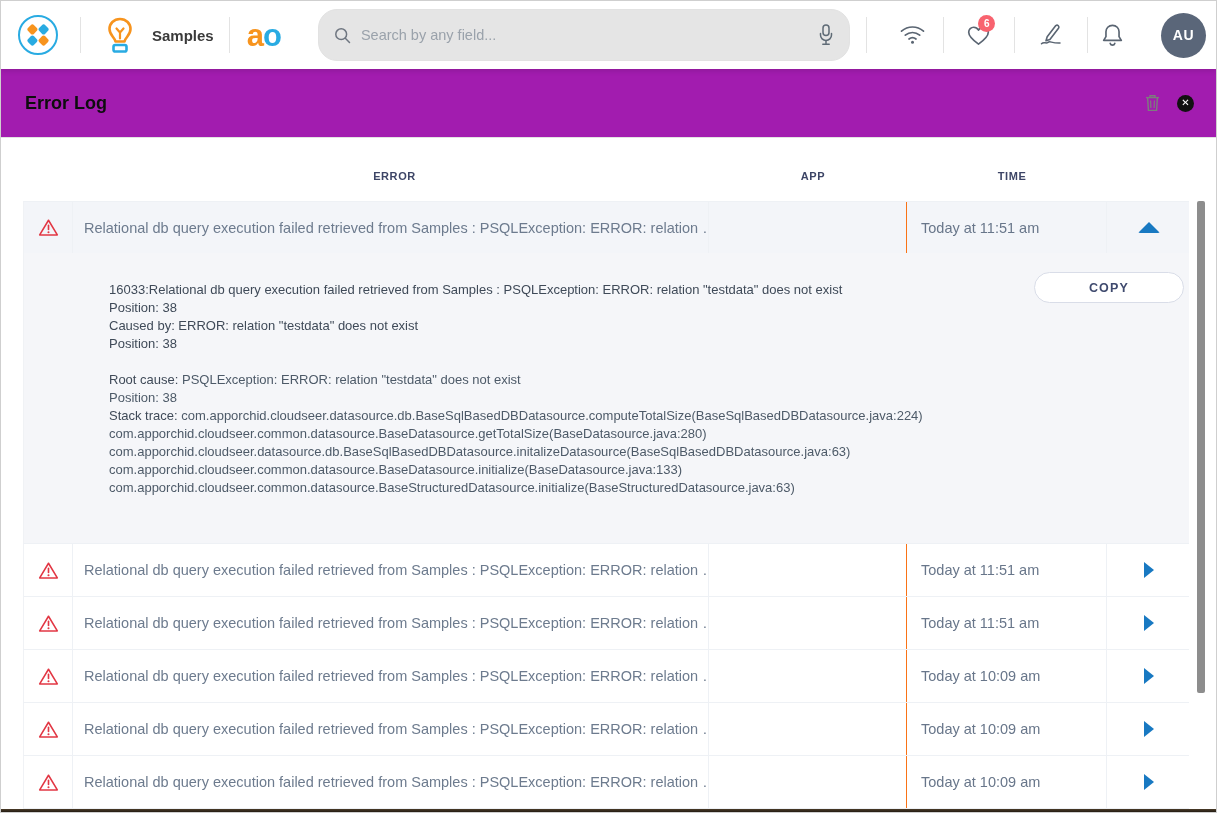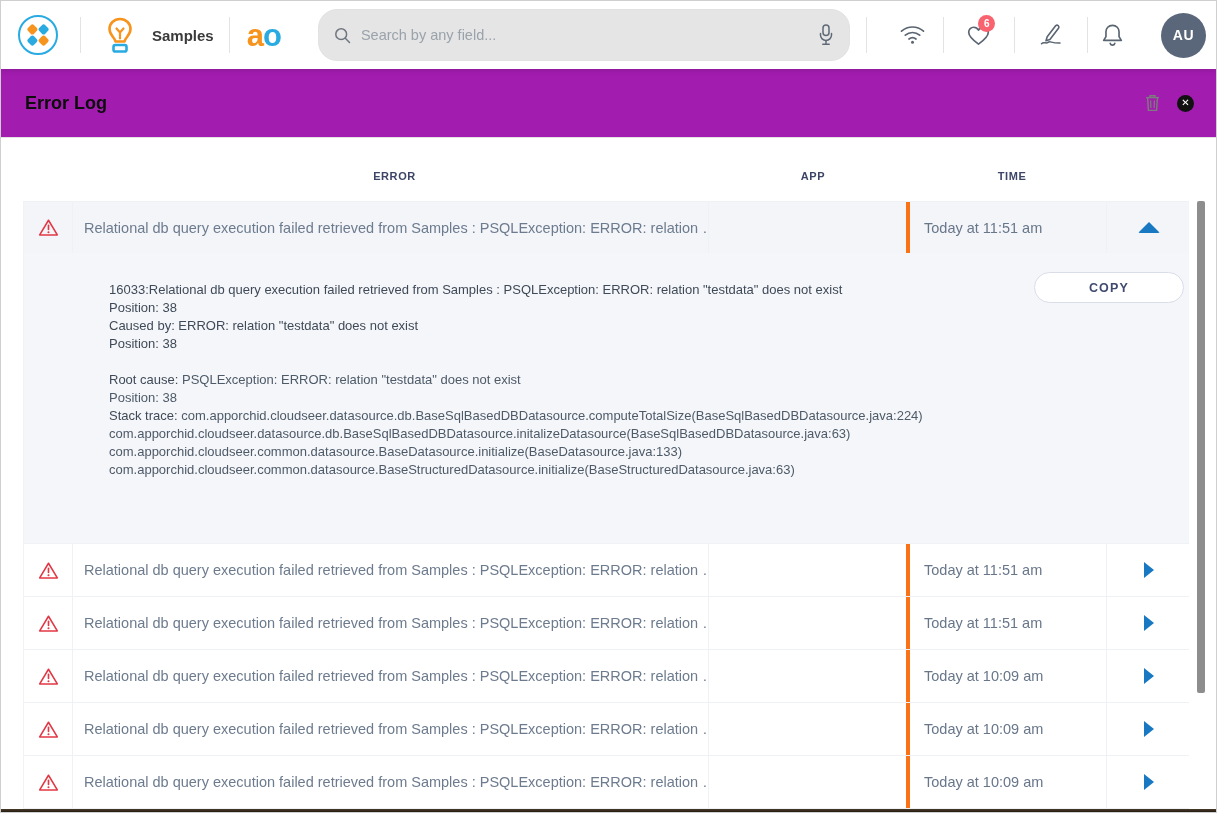--- a/index.html
+++ b/index.html
@@ -52,21 +52,21 @@
   .th-error { padding-left:11px; } .th-app,.th-time { padding-left:14px; }
 
   .row { height:53px; align-items:stretch; border-top:1px solid #eef1f5; border-left:1px solid #f0f2f5;
          background:#fff; cursor:pointer; }
   .row.first { height:52px; background:#f3f5f9; }
   .cell { display:flex; align-items:center; }
   .c-icon { justify-content:center; }
   .c-error { border-left:1px solid #eef1f5; padding-left:11px; font-size:14.5px; color:#6d7b8e;
              overflow:hidden; white-space:nowrap; }
   .c-app  { border-left:1px solid #eef1f5; }
-  .c-time { border-left:4px solid #f97316; padding-left:14px; font-size:14.5px; color:#68768a; }
+  .c-time { border-left:1px solid #f97316; padding-left:14px; font-size:14.5px; color:#68768a; }
   .c-arrow{ border-left:1px solid #eef1f5; justify-content:center; }
   .tri-up { width:0; height:0; border-left:11px solid transparent; border-right:11px solid transparent;
             border-bottom:11px solid #1879c2; border-radius:2px; cursor:pointer; }
   .tri-right { width:0; height:0; border-top:8px solid transparent; border-bottom:8px solid transparent;
                border-left:10px solid #1879c2; cursor:pointer; }
 
   
   .detail { position:relative; background:#f5f6f9; height:290px; border-left:1px solid #f0f2f5;
             padding:28px 170px 0 85px; font-size:13px; line-height:18px; color:#4d5a68; }
   .d-bold { font-weight:400; color:#3f4a58; }
@@ -230,20 +230,21 @@
     <div class="detail">
       <button class="copy-btn">COPY</button>
       <div class="d-bold">16033:Relational db query execution failed retrieved from Samples : PSQLException: ERROR: relation "testdata" does not exist</div>
       <div class="d-bold">Position: 38</div>
       <div class="d-bold">Caused by: ERROR: relation "testdata" does not exist</div>
       <div class="d-bold">Position: 38</div>
       <div class="d-gap"></div>
       <div><span class="d-bold">Root cause:</span><span> PSQLException: ERROR: relation "testdata" does not exist</span></div>
       <div>Position: 38</div>
       <div><span class="d-bold">Stack trace:</span><span> com.apporchid.cloudseer.datasource.db.BaseSqlBasedDBDatasource.computeTotalSize(BaseSqlBasedDBDatasource.java:224)</span></div>
+      <div>com.apporchid.cloudseer.common.datasource.BaseDatasource.getTotalSize(BaseDatasource.java:280)</div>
       <div>com.apporchid.cloudseer.datasource.db.BaseSqlBasedDBDatasource.initalizeDatasource(BaseSqlBasedDBDatasource.java:63)</div>
       <div>com.apporchid.cloudseer.common.datasource.BaseDatasource.initialize(BaseDatasource.java:133)</div>
       <div>com.apporchid.cloudseer.common.datasource.BaseStructuredDatasource.initialize(BaseStructuredDatasource.java:63)</div>
     </div>
 
     <div class="grid-row row">
       <div class="cell c-icon">
           <span>
             <svg width="21" height="19" viewBox="0 0 24 22">
               <path d="M12 2.6 L22.2 19.6 H1.8 Z" fill="none" stroke="#e23744" stroke-width="1.8" stroke-linejoin="round"></path>

